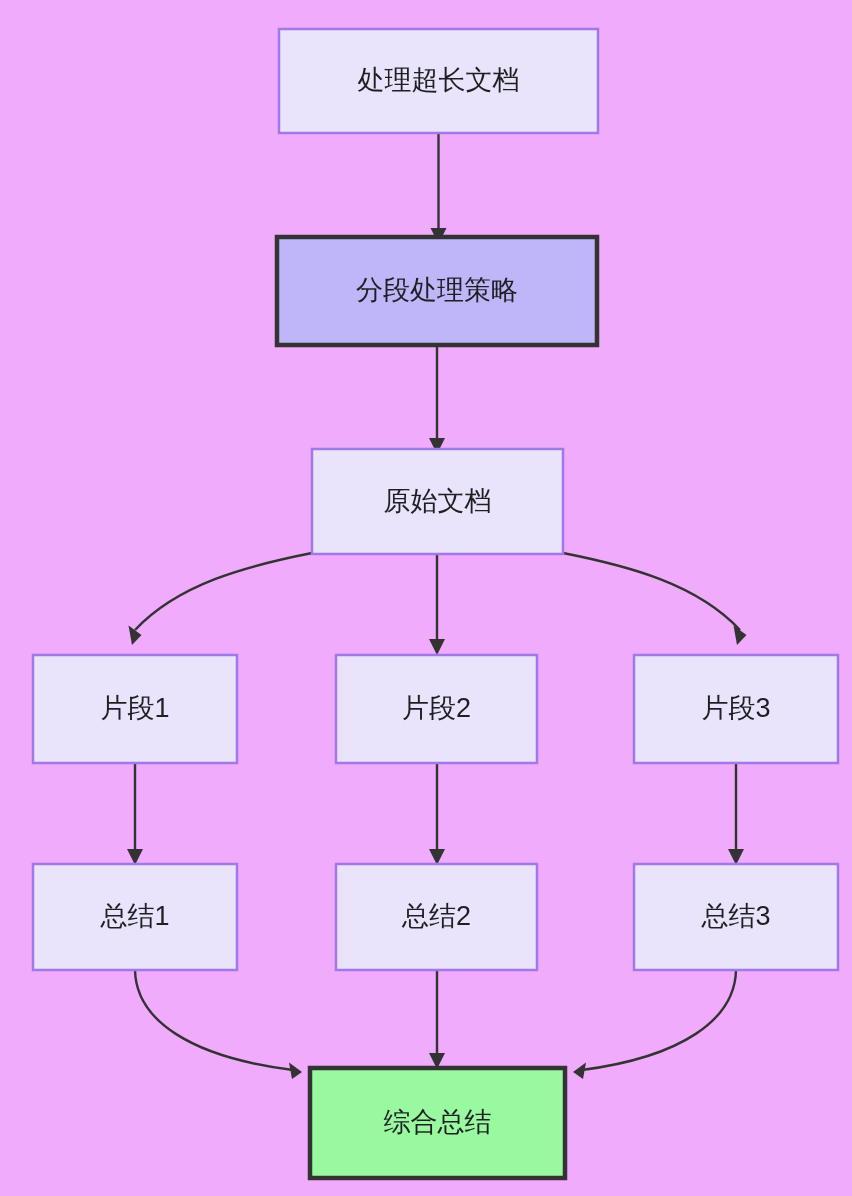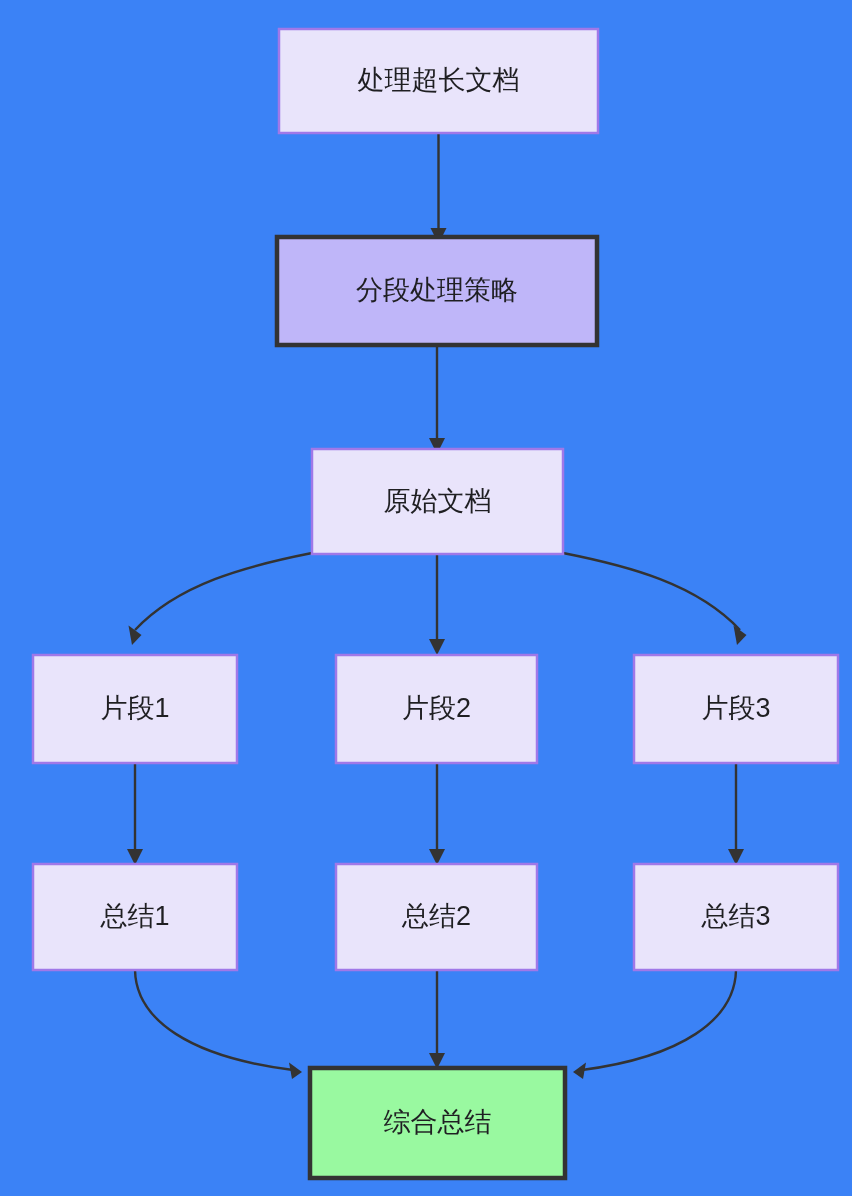--- a/index.html
+++ b/index.html
@@ -10,21 +10,21 @@
   body {
     width: 852px;
     height: 1196px;
     font-family: "Liberation Sans", "DejaVu Sans", sans-serif;
     overflow: hidden;
   }
   #flowchart-root {
     position: relative;
     width: 852px;
     height: 1196px;
-    background: #3b82f6;
+    background: #f0abfc;
   }
   svg#diagram {
     display: block;
     width: 852px;
     height: 1196px;
   }
   .node-rect {
     stroke-linejoin: miter;
   }
   .node-default {

